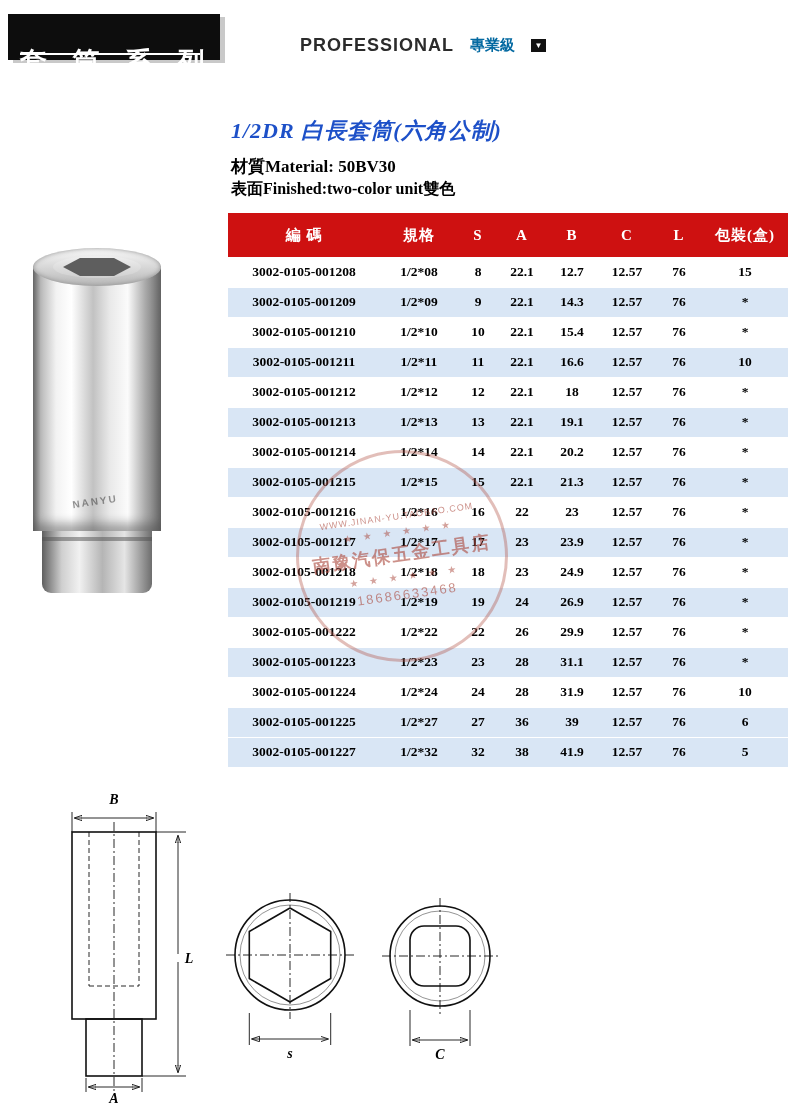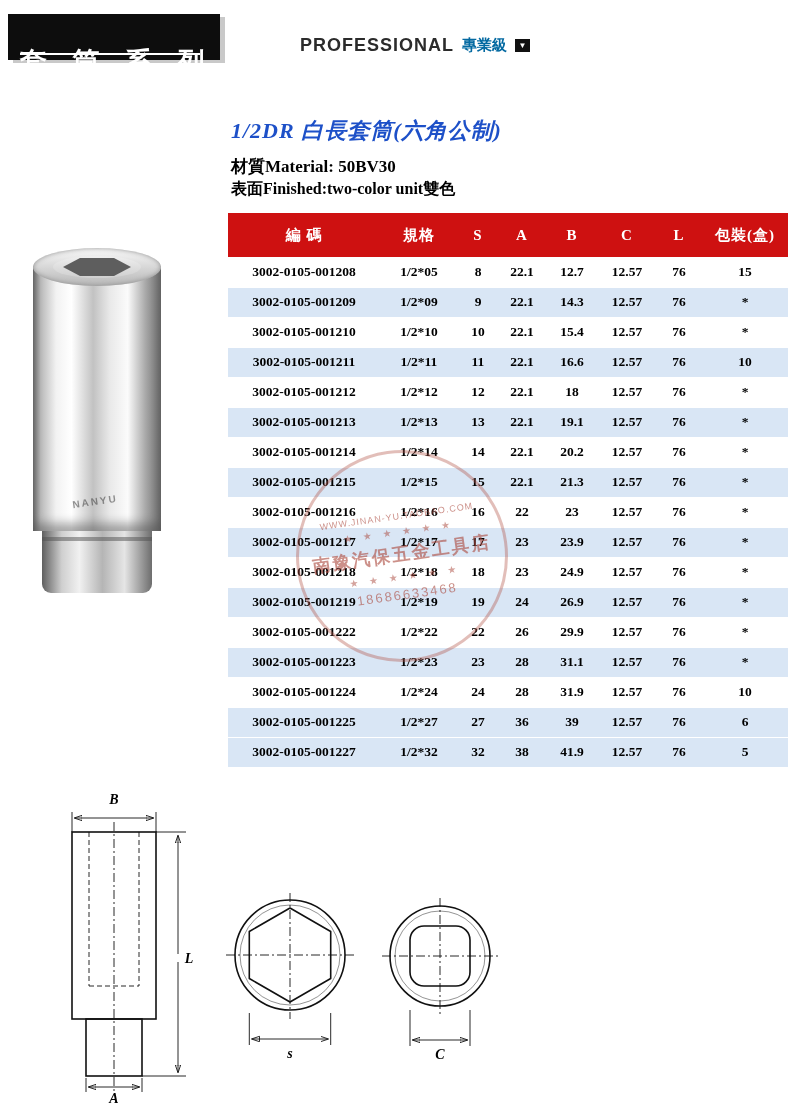--- a/index.html
+++ b/index.html
@@ -13,21 +13,21 @@
   .series-banner {
     position:absolute; left:8px; top:14px; width:212px; height:46px;
     background:#0d0d0d; box-shadow:5px 3px 0 #c9c9c9;
   }
   .banner-text {
     color:#fff; font-size:27px; font-weight:bold; letter-spacing:9px;
     padding:3px 0 0 12px; white-space:nowrap;margin-top:27px;
   }
   .banner-underline { position:absolute; left:12px; right:20px; bottom:5px; height:2px; background:#fff; }
 
-  .professional { position:absolute; left:300px; top:35px; display:flex; align-items:center; gap:8px; }
+  .professional { position:absolute; left:300px; top:35px; display:flex; align-items:center; gap:16px; }
   .professional .pro { font-size:18px; font-weight:bold; color:#2b2b2b; letter-spacing:1px; }
   .professional .grade { font-size:15px; font-weight:bold; color:#0369a1; }
   .professional .dd {
     width:15px; height:13px; background:#111; color:#fff; font-size:8px;
     display:flex; align-items:center; justify-content:center;
   }
 
   
   .prod-title {
     position:absolute; left:231px; top:116px;
@@ -157,21 +157,21 @@
         <th>A</th>
         <th>B</th>
         <th>C</th>
         <th>L</th>
         <th>包裝(盒)</th>
       </tr>
   </thead>
   <tbody>
       <tr>
         <td>3002-0105-001208</td>
-        <td>1/2*05</td>
+        <td>1/2*08</td>
         <td>8</td>
         <td>22.1</td>
         <td>12.7</td>
         <td>12.57</td>
         <td>76</td>
         <td>15</td>
       </tr>
       <tr class="alt">
         <td>3002-0105-001209</td>
         <td>1/2*09</td>

